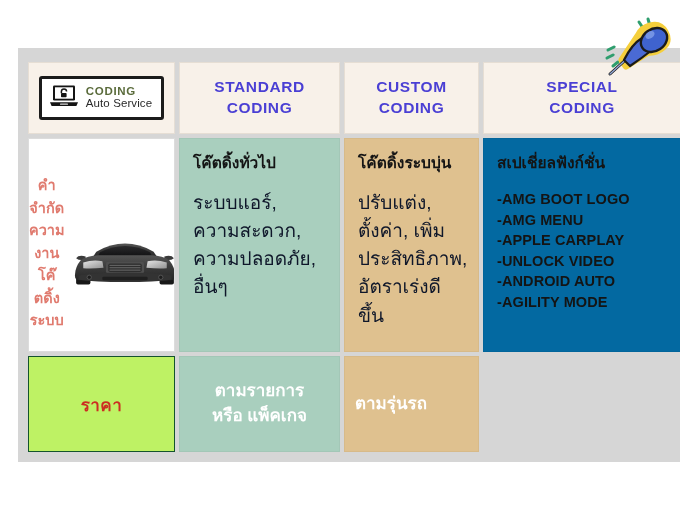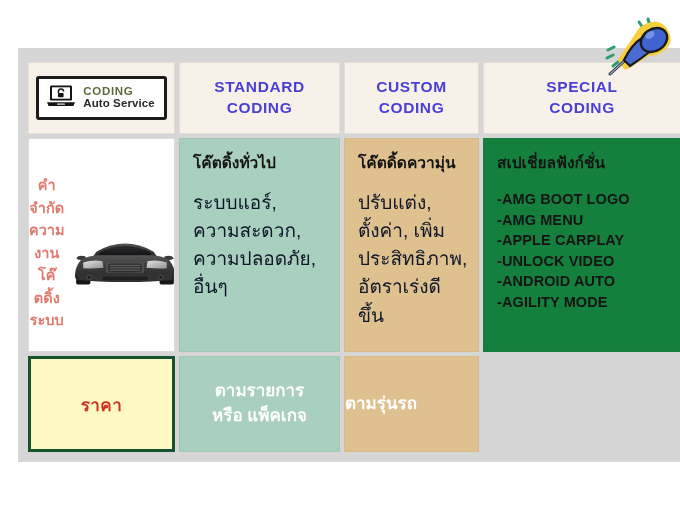--- a/index.html
+++ b/index.html
@@ -88,21 +88,21 @@
     line-height: 1.04;
   }
   .logo-line1 {
     color: #5a6b3b;
     font-weight: bold;
     font-size: 11.5px;
     letter-spacing: 0.7px;
   }
   .logo-line2 {
     color: #2a2a2a;
-    font-weight: bold;
+    font-weight: normal;
     font-size: 11.5px;
     letter-spacing: 0.1px;
   }
 
   
   .left-cell {
     background: #ffffff;
     border: 1px solid #dcdcdc;
     display: flex;
     flex-direction: row;
@@ -111,42 +111,42 @@
     padding-top: 16px;
   }
   .left-label {
     color: #e07a6e;
     font-weight: bold;
     font-size: 14.5px;
     line-height: 1.55;
     text-align: center;
   }
   .price-left {
-    background: #fef9c3;
-    border: 3px solid #14532d;
+    background: #bef264;
+    border: 1px solid #14532d;
     display: flex;
     align-items: center;
     justify-content: center;
     text-align: center;
   }
   .price-left-label {
     color: #cc2e22;
     font-weight: bold;
     font-size: 17px;
     letter-spacing: 0.5px;
   }
 
   
   .body-cell {
     padding: 14px 12px 20px 13px;
     border: 1px solid rgba(0,0,0,0.035);
   }
   .c-green  { background: #a9cfbe; }
   .c-tan    { background: #dfc18f; }
-  .c-salmon { background: #15803d; }
+  .c-salmon { background: #0369a1; }
 
   .body-heading {
     color: #141414;
     font-weight: bold;
     font-size: 15.5px;
     line-height: 1.3;
     margin-bottom: 16px;
   }
   .body-sub {
     color: #0f172a;
@@ -179,20 +179,21 @@
     color: #ffffff;
     font-weight: bold;
     font-size: 17px;
     line-height: 1.45;
     text-align: center;
     white-space: pre-line;
   }
   .price-text.left-align {
     text-align: left;
     width: 100%;
+    padding-left: 10px;
     box-sizing: border-box;
   }
 
   
   .car-wrap {
     margin-top: 14px;
     width: 120px;
     height: 62px;
   }
 
@@ -307,21 +308,21 @@
 
   <div class="cell body-cell c-green">
     <div class="body-heading">โค๊ตดิ้งทั่วไป</div>
     <div class="body-sub">ระบบแอร์,
 ความสะดวก,
 ความปลอดภัย,
 อื่นๆ</div>
   </div>
 
   <div class="cell body-cell c-tan">
-    <div class="body-heading">โค๊ตดิ้ดความุ่น</div>
+    <div class="body-heading">โค๊ตดิ้งระบบุ่น</div>
     <div class="body-sub">ปรับแต่ง,
 ตั้งค่า, เพิ่ม
 ประสิทธิภาพ,
 อัตราเร่งดีขึ้น</div>
   </div>
 
   <div class="cell body-cell c-salmon">
     <div class="body-heading">สเปเชี่ยลฟังก์ชั่น</div>
     <ul class="body-list">
       <li>-AMG BOOT LOGO</li>

